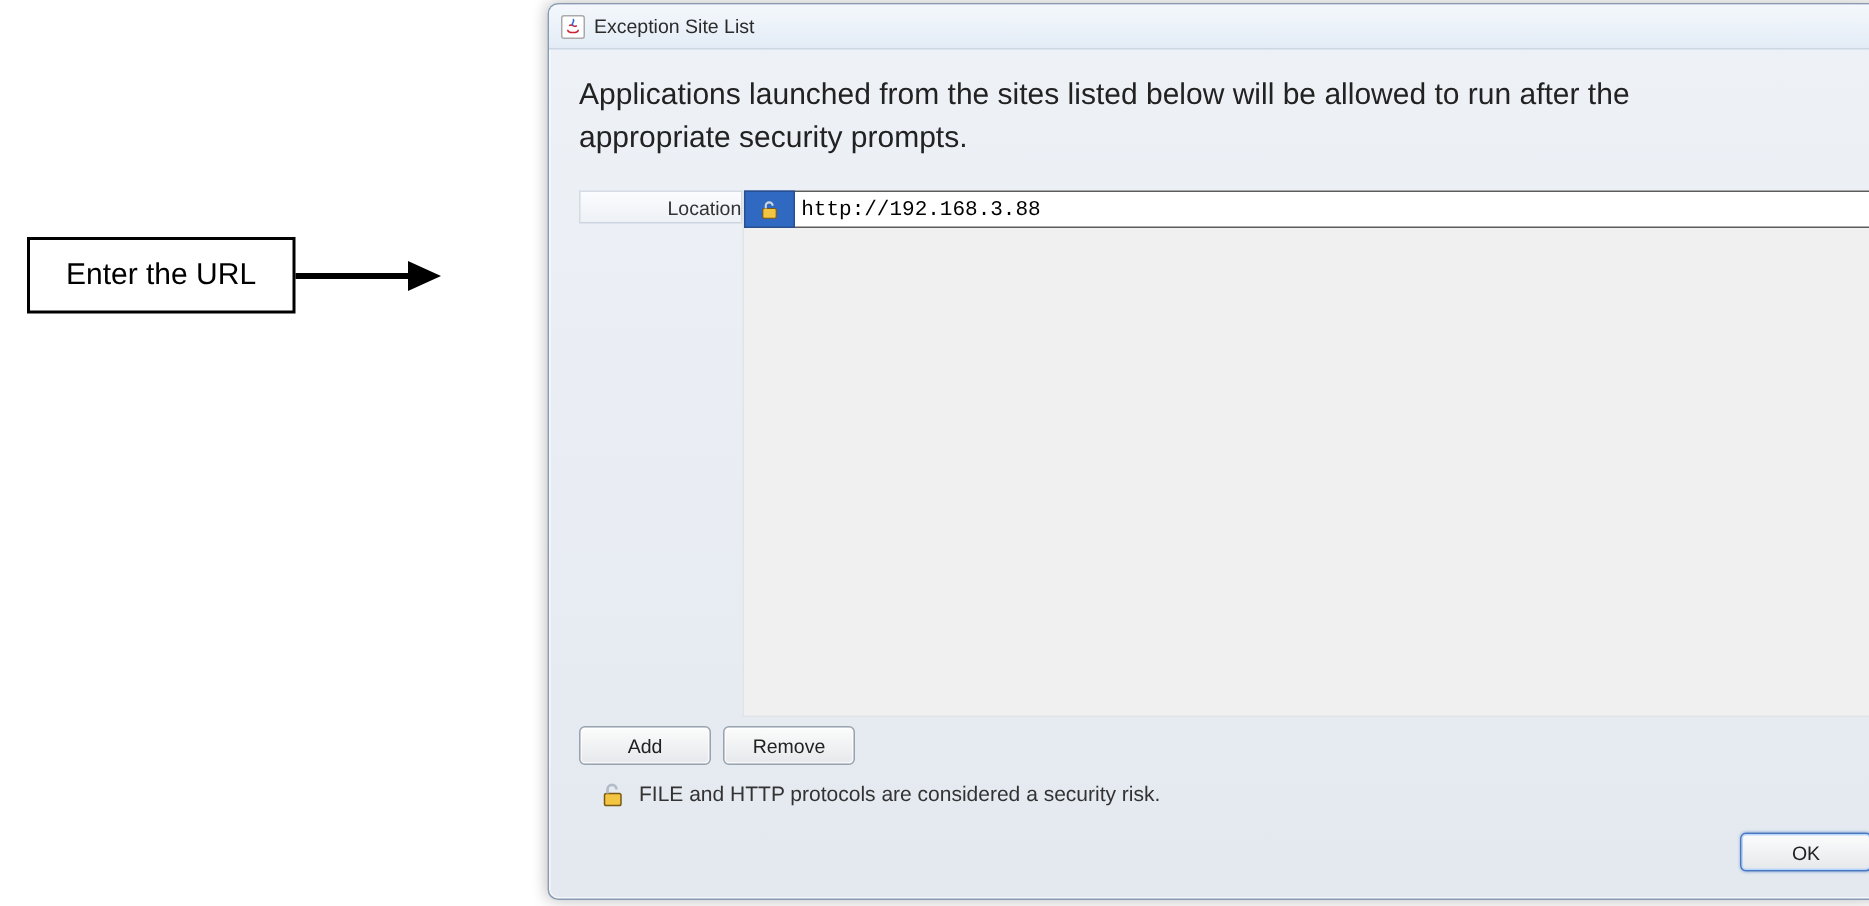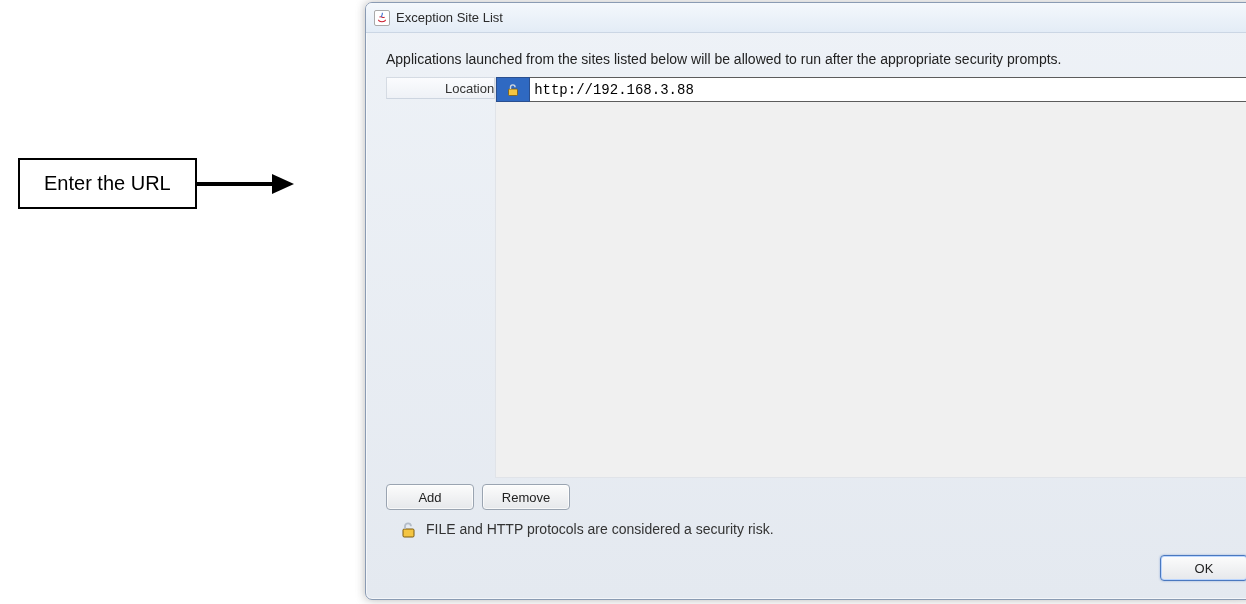--- a/index.html
+++ b/index.html
@@ -96,23 +96,23 @@
     .close-btn svg { width: 12px; height: 10px; }
 
     .content {
       flex: 1;
       padding: 16px 20px 16px 20px;
       display: flex;
       flex-direction: column;
     }
     .instruction {
       color: #222;
-      font-size: 14px;
+      font-size: 20px;
       line-height: 1.45;
-      margin-bottom: 8px;
+      margin-bottom: 20px;
       max-width: 760px;
     }
 
     .list-area {
       flex: 1;
       display: flex;
       flex-direction: row;
       position: relative;
     }
     .col-header {

